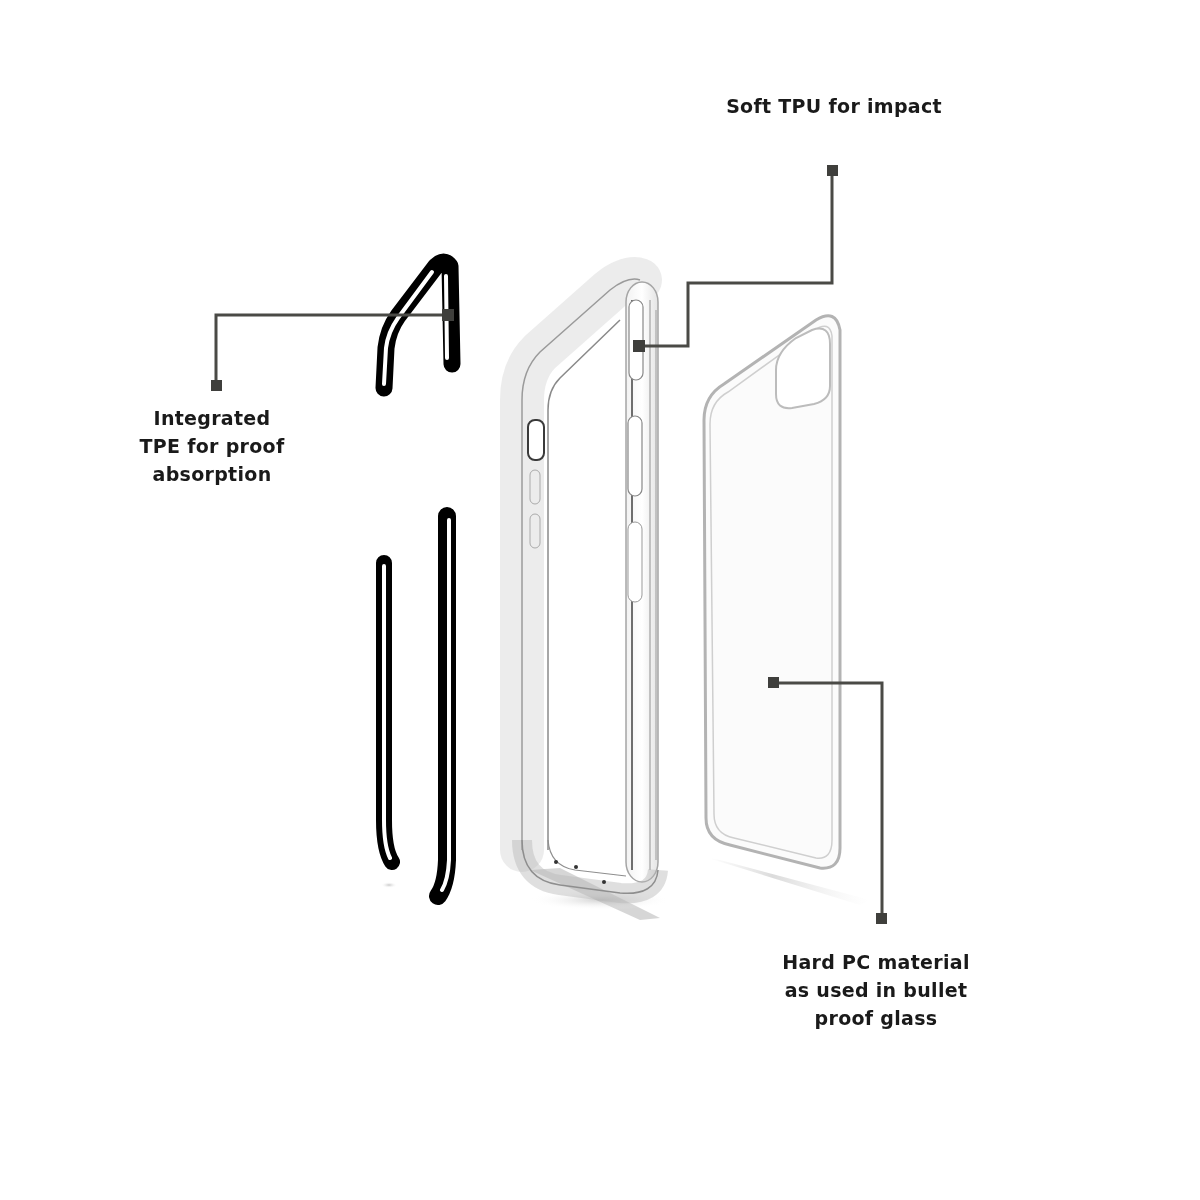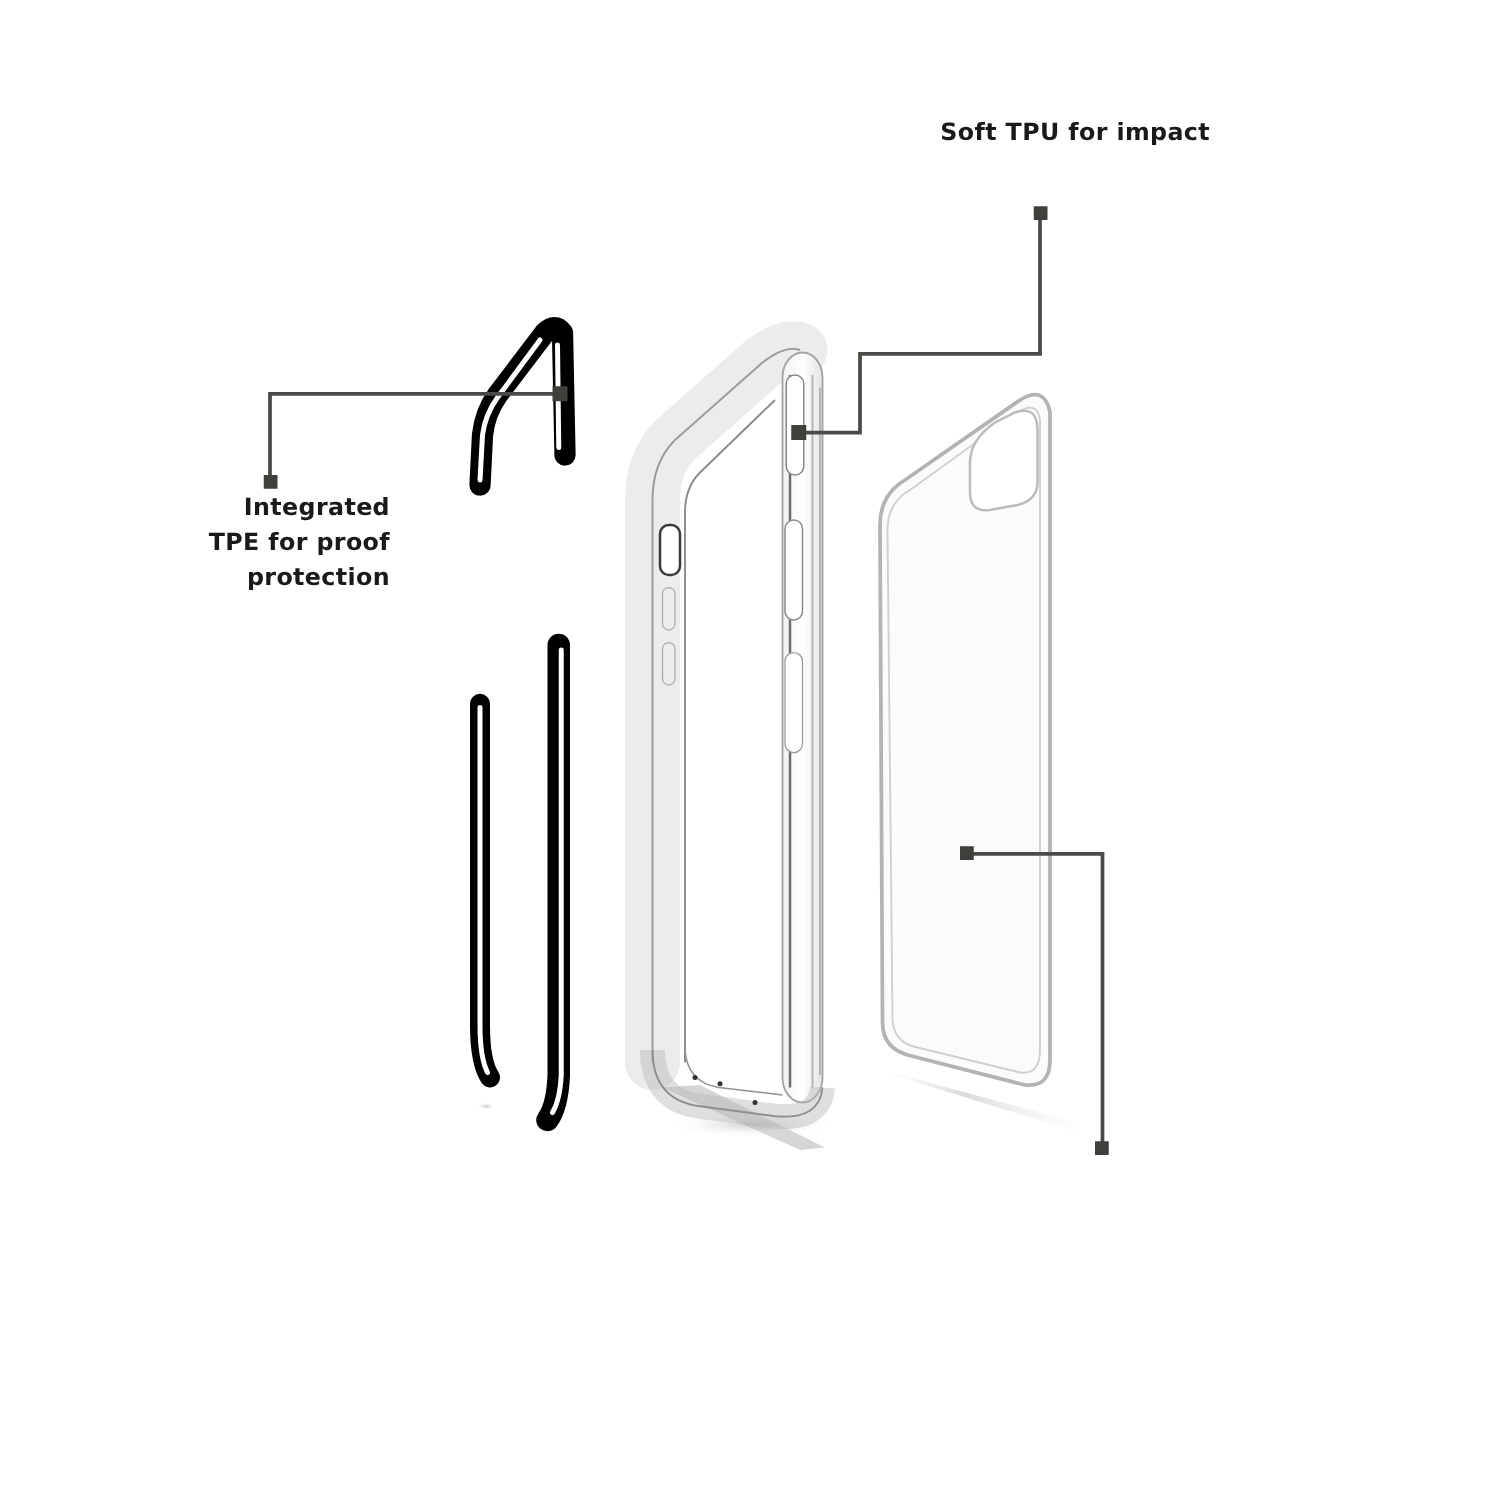--- a/index.html
+++ b/index.html
@@ -6,27 +6,27 @@
   body { width: 1200px; height: 1200px; position: relative; overflow: hidden;
          font-family: "DejaVu Sans", sans-serif; }
   #stage { position: absolute; left: 0; top: 0; width: 1200px; height: 1200px; }
   .label {
     position: absolute;
     color: #1a1a1a;
     font-family: "DejaVu Sans", sans-serif;
     font-weight: bold;
     font-size: 19px;
     line-height: 28px;
-    text-align: right;
+    text-align: center;
     letter-spacing: 0.3px;
     white-space: nowrap;
   }
   .label span { display: block; }
   #label-tpu { left: 700px; top: 92px; width: 268px; }
-  #label-tpe { left: 112px; top: 392px; width: 200px; }
+  #label-tpe { left: 112px; top: 404px; width: 200px; }
   #label-pc  { left: 760px; top: 948px; width: 232px; }
 </style>
 </head>
 <body>
 
 <div id="stage">
   <svg width="1200" height="1200" viewBox="0 0 1200 1200" xmlns="http://www.w3.org/2000/svg">
     <defs>
       <linearGradient id="frameGrad" x1="0" x2="1" y1="0" y2="0">
         <stop offset="0" stop-color="#f2f2f2"></stop>
@@ -117,16 +117,21 @@
   </svg>
 
   
   <div id="label-tpu" class="label">
     <span>Soft TPU for impact</span>
   </div>
 
   <div id="label-tpe" class="label">
     <span>Integrated</span>
     <span>TPE for proof</span>
-    <span>protection</span>
+    <span>absorption</span>
   </div>
 
+  <div id="label-pc" class="label">
+    <span>Hard PC material</span>
+    <span>as used in bullet</span>
+    <span>proof glass</span>
+  </div>
 </div>
 
 </body></html>

